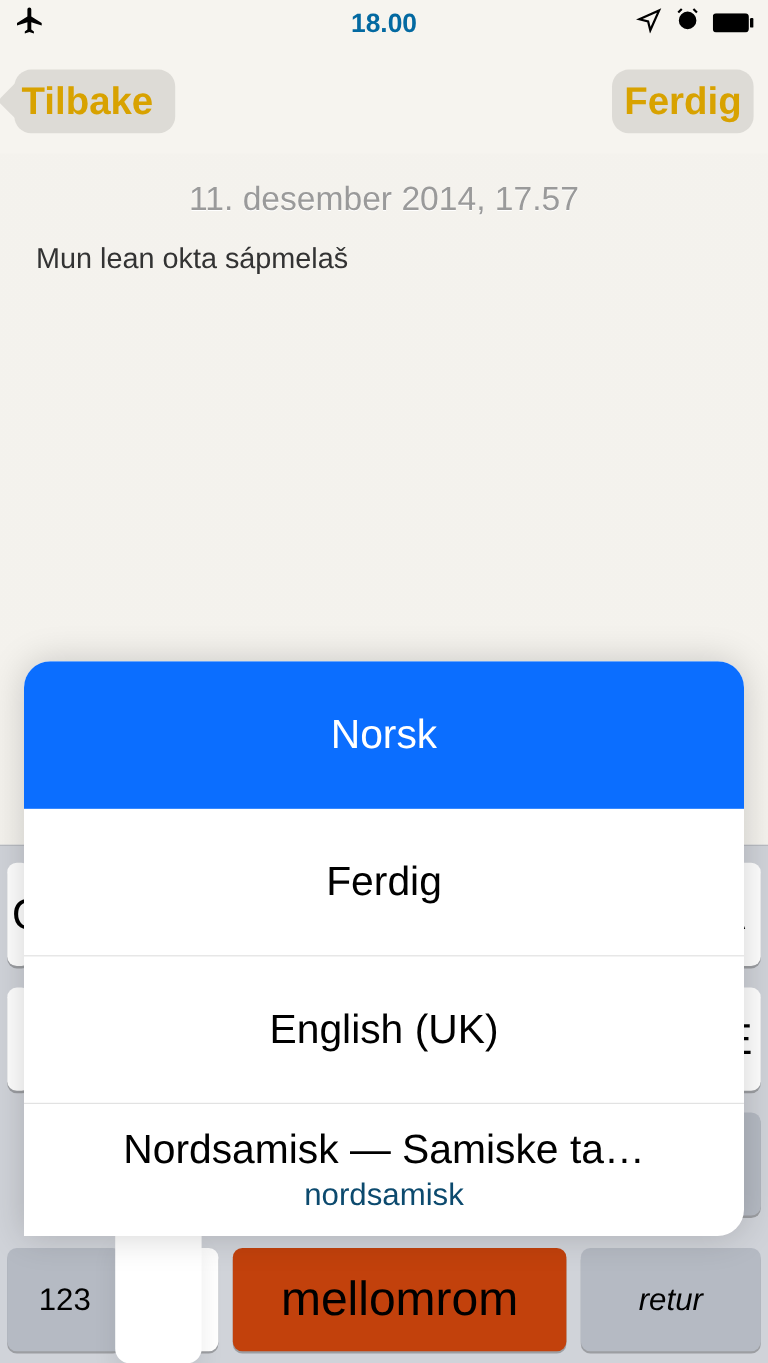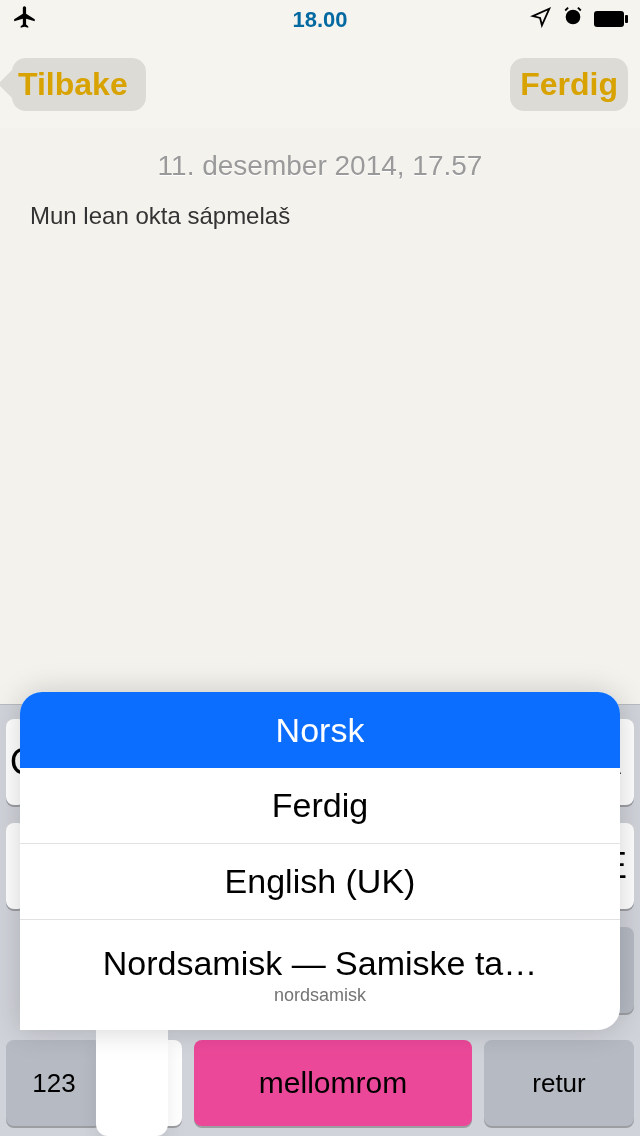--- a/index.html
+++ b/index.html
@@ -79,52 +79,52 @@
     position: absolute; bottom: 10px; left: 6px; right: 6px; height: 86px;
     display: flex; gap: 12px;
   }
   .kb-sys {
     background: #b5bac3; border-radius: 8px; box-shadow: 0 2px 0 rgba(0,0,0,0.25);
     display: flex; align-items: center; justify-content: center;
     font-size: 26px; color: #000;
   }
   .kb-sys.num { flex: 0 0 96px; }
   .kb-sys.mic { flex: 0 0 68px; background: #fff; color: #888; }
-  .kb-space { flex: 1; background: #ec4899; border-radius: 8px; box-shadow: 0 2px 0 rgba(0,0,0,0.25);
-    display: flex; align-items: center; justify-content: center; font-size: 30px; text-align: right; }
-  .kb-sys.return { flex: 0 0 150px; }
+  .kb-space { flex: 1; background: #c2410c; border-radius: 8px; box-shadow: 0 2px 0 rgba(0,0,0,0.25);
+    display: flex; align-items: center; justify-content: center; font-size: 40px; text-align: right; }
+  .kb-sys.return { flex: 0 0 150px; font-style: italic; }
 
   
   .kb-backspace {
     position: absolute; right: 6px; top: 222px; width: 74px; height: 86px;
     background: #b5bac3; border-radius: 8px; box-shadow: 0 2px 0 rgba(0,0,0,0.25);
     display: flex; align-items: center; justify-content: center;
   }
 
   
   .lang-popup {
     position: absolute;
     left: 20px; right: 20px;
     bottom: 106px;
     background: #fff;
     border-radius: 22px 22px 22px 0;
     box-shadow: 0 0 30px rgba(0,0,0,0.18);
     overflow: hidden;
   }
   .lang-item {
-    height: 76px;
+    height: 123px;
     display: flex; flex-direction: column; align-items: center; justify-content: center;
     font-size: 34px; color: #000; font-weight: 400;
     border-bottom: 1px solid #e2e2e2;
     padding: 0 28px;
     text-align: center;
   }
   .lang-item:last-child { border-bottom: none; }
   .lang-item.selected { background: #0b6eff; color: #fff; font-weight: 500; border-bottom: none; }
-  .lang-item .sub { font-size: 18px; color: #737373; margin-top: 2px; }
+  .lang-item .sub { font-size: 26px; color: #0c4a6e; margin-top: 2px; }
   .lang-item .main { white-space: nowrap; overflow: hidden; text-overflow: ellipsis; max-width: 100%; }
 
   
   .lang-tail {
     position: absolute;
     bottom: 0; left: 96px;
     width: 72px; height: 106px;
     background: #fff;
     border-radius: 0 0 12px 12px;
     box-shadow: 0 12px 20px rgba(0,0,0,0.08);

